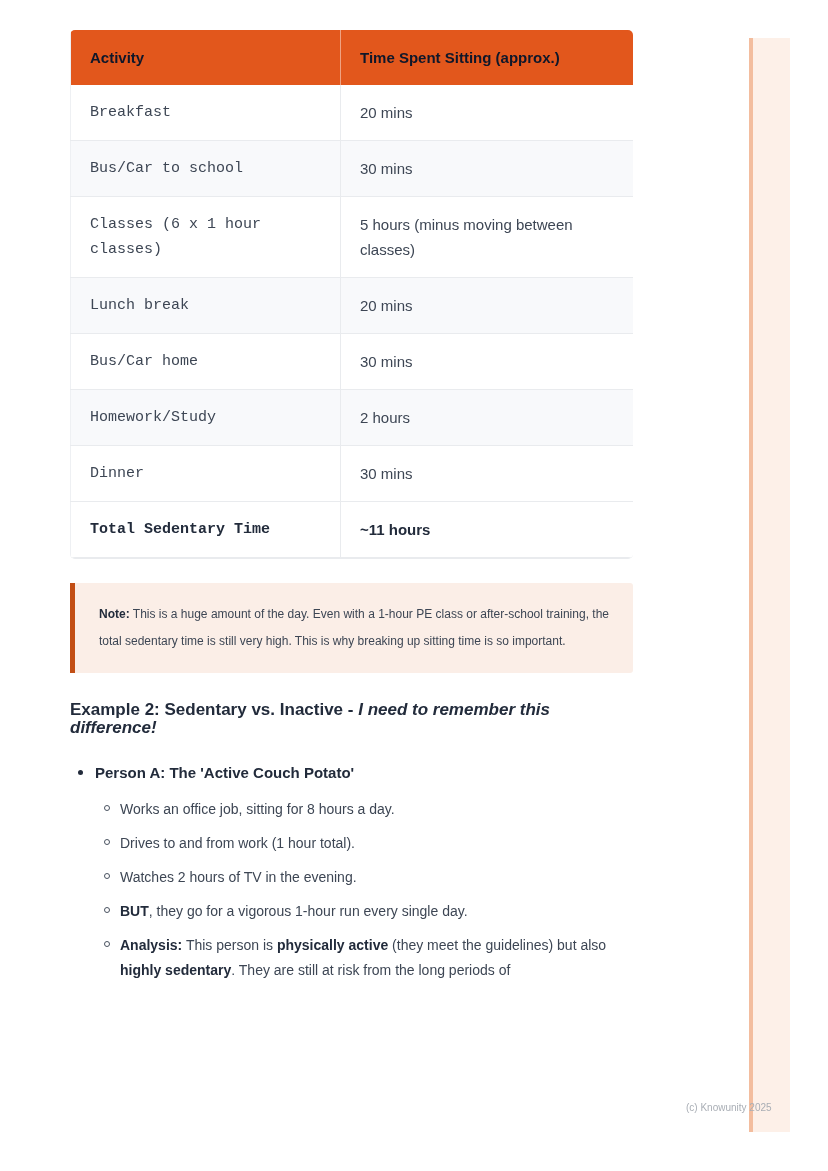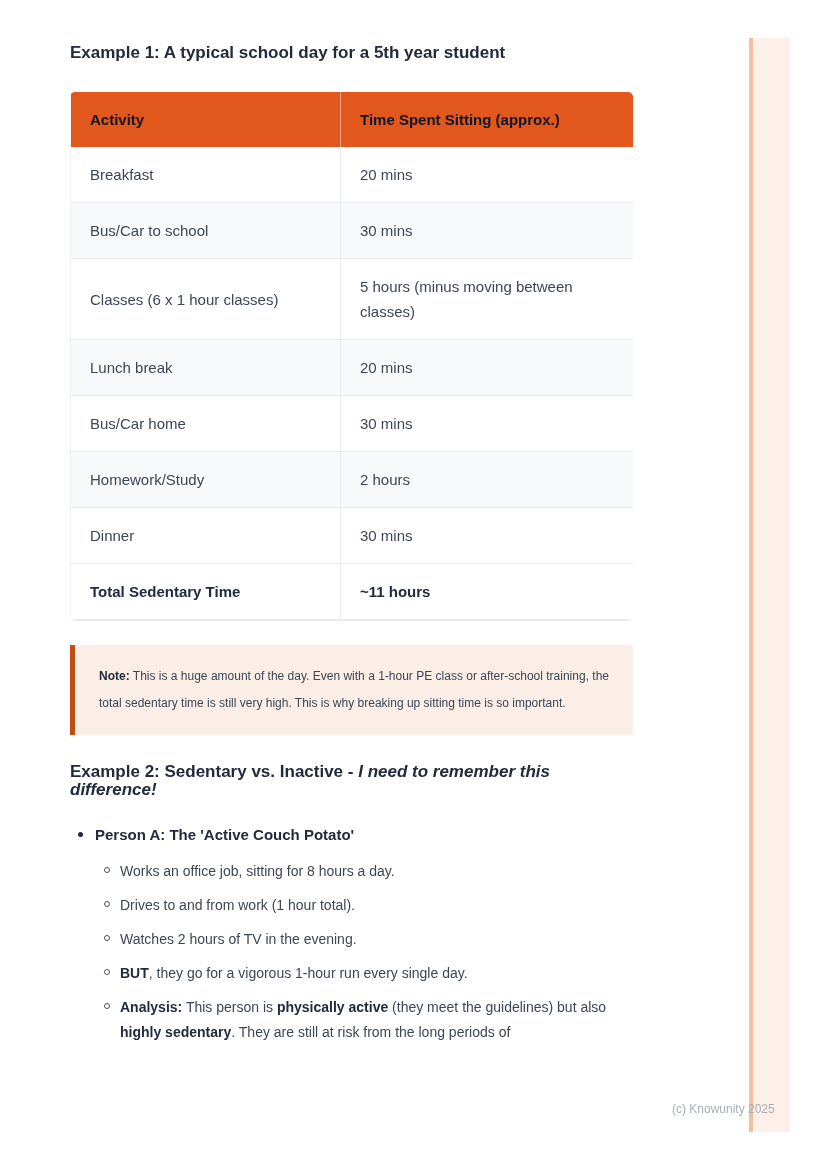--- a/index.html
+++ b/index.html
@@ -38,21 +38,21 @@
     font-size:15px;font-weight:700;text-align:left;
     height:55px;padding:0 19px;vertical-align:middle;
   }
   th + th{border-left:1px solid rgba(255,255,255,0.45);}
   td{
     font-size:15px;line-height:25px;color:var(--body_text,#3d4654);
     padding:15px 19px;vertical-align:middle;
     border-bottom:1px solid var(--border,#e9ebee);
     background:#ffffff;
   }
-  td:first-child{border-right:1px solid var(--border,#e9ebee);}
+  td:first-child{border-right:1px solid var(--border,#e9ebee);font-family:Liberation Mono, monospace;}
   tr.alt td{background:var(--row_alt,#f8f9fb);}
   tr.total td{font-weight:700;color:var(--heading_text,#28303e);}
   .note{
     margin-top:24px;
     background:var(--note_bg,#fbeee7);
     border-left:5px solid var(--note_border,#c24e15);
     border-radius:0 3px 3px 0;
     padding:18px 24px;
   }
   .note p{
@@ -75,32 +75,31 @@
   .l2-item{
     position:relative;padding-left:25px;margin-top:9px;
     font-size:14px;line-height:25px;color:var(--body_text,#3d4654);
   }
   .l2-item::before{
     content:"";position:absolute;left:9px;top:8px;
     width:6px;height:6px;border-radius:50%;
     border:1.5px solid #4a5361;background:transparent;box-sizing:border-box;
   }
   .watermark{
-    position:absolute;left:672px;top:1102px;z-index:3;
-    font-size:12px;color:var(--watermark,#a9aeb5);
+    position:absolute;left:686px;top:1102px;z-index:3;
+    font-size:10px;color:var(--watermark,#a9aeb5);
   }
 </style>
 </head>
 <body>
 
 <div class="page">
   <div class="stripe"></div>
 
   <div class="content">
-    <h1>Example 1: A typical school day for a 5th year student</h1>
 
     <div class="table-wrap">
       <table>
         <colgroup>
             <col class="c1">
             <col class="c2">
           </colgroup>
         <thead>
           <tr>
             <th>Activity</th>

